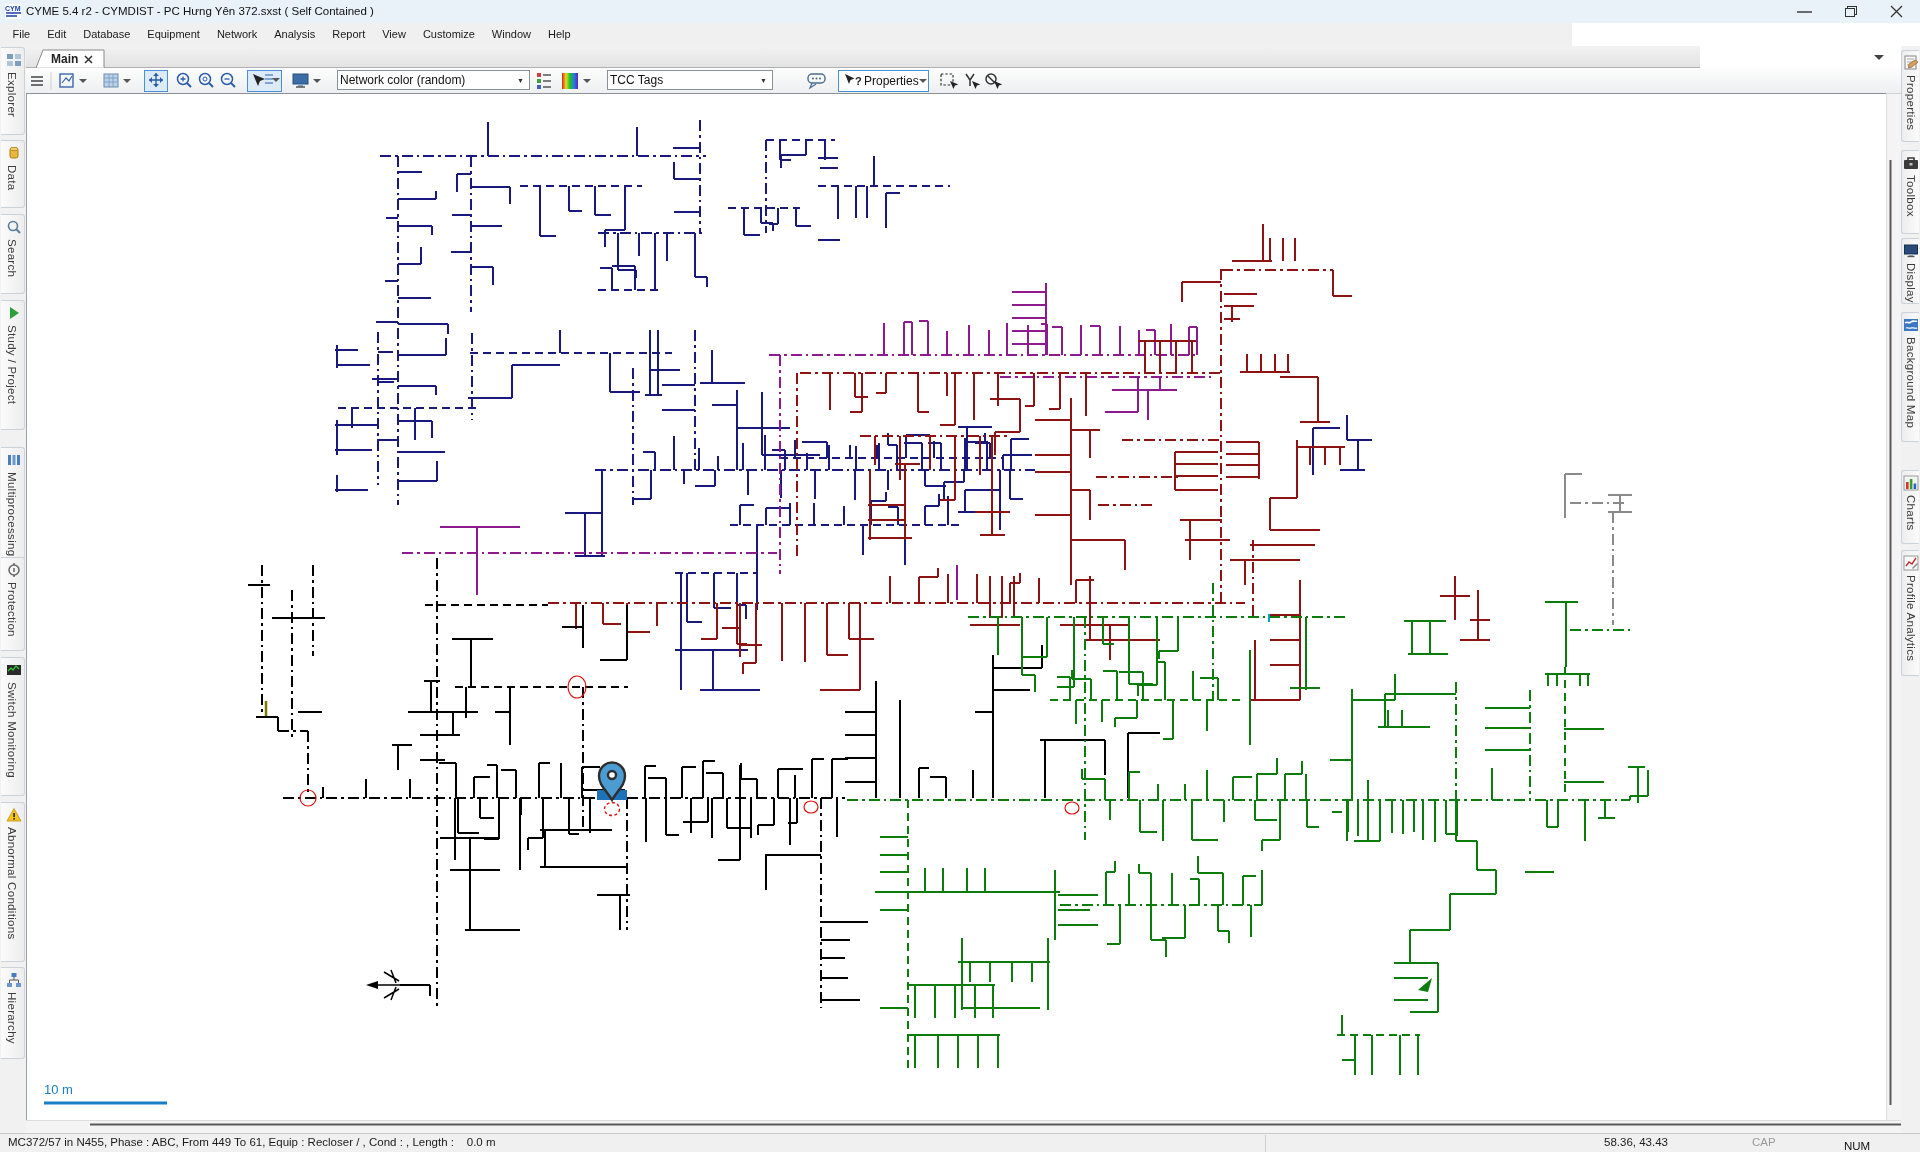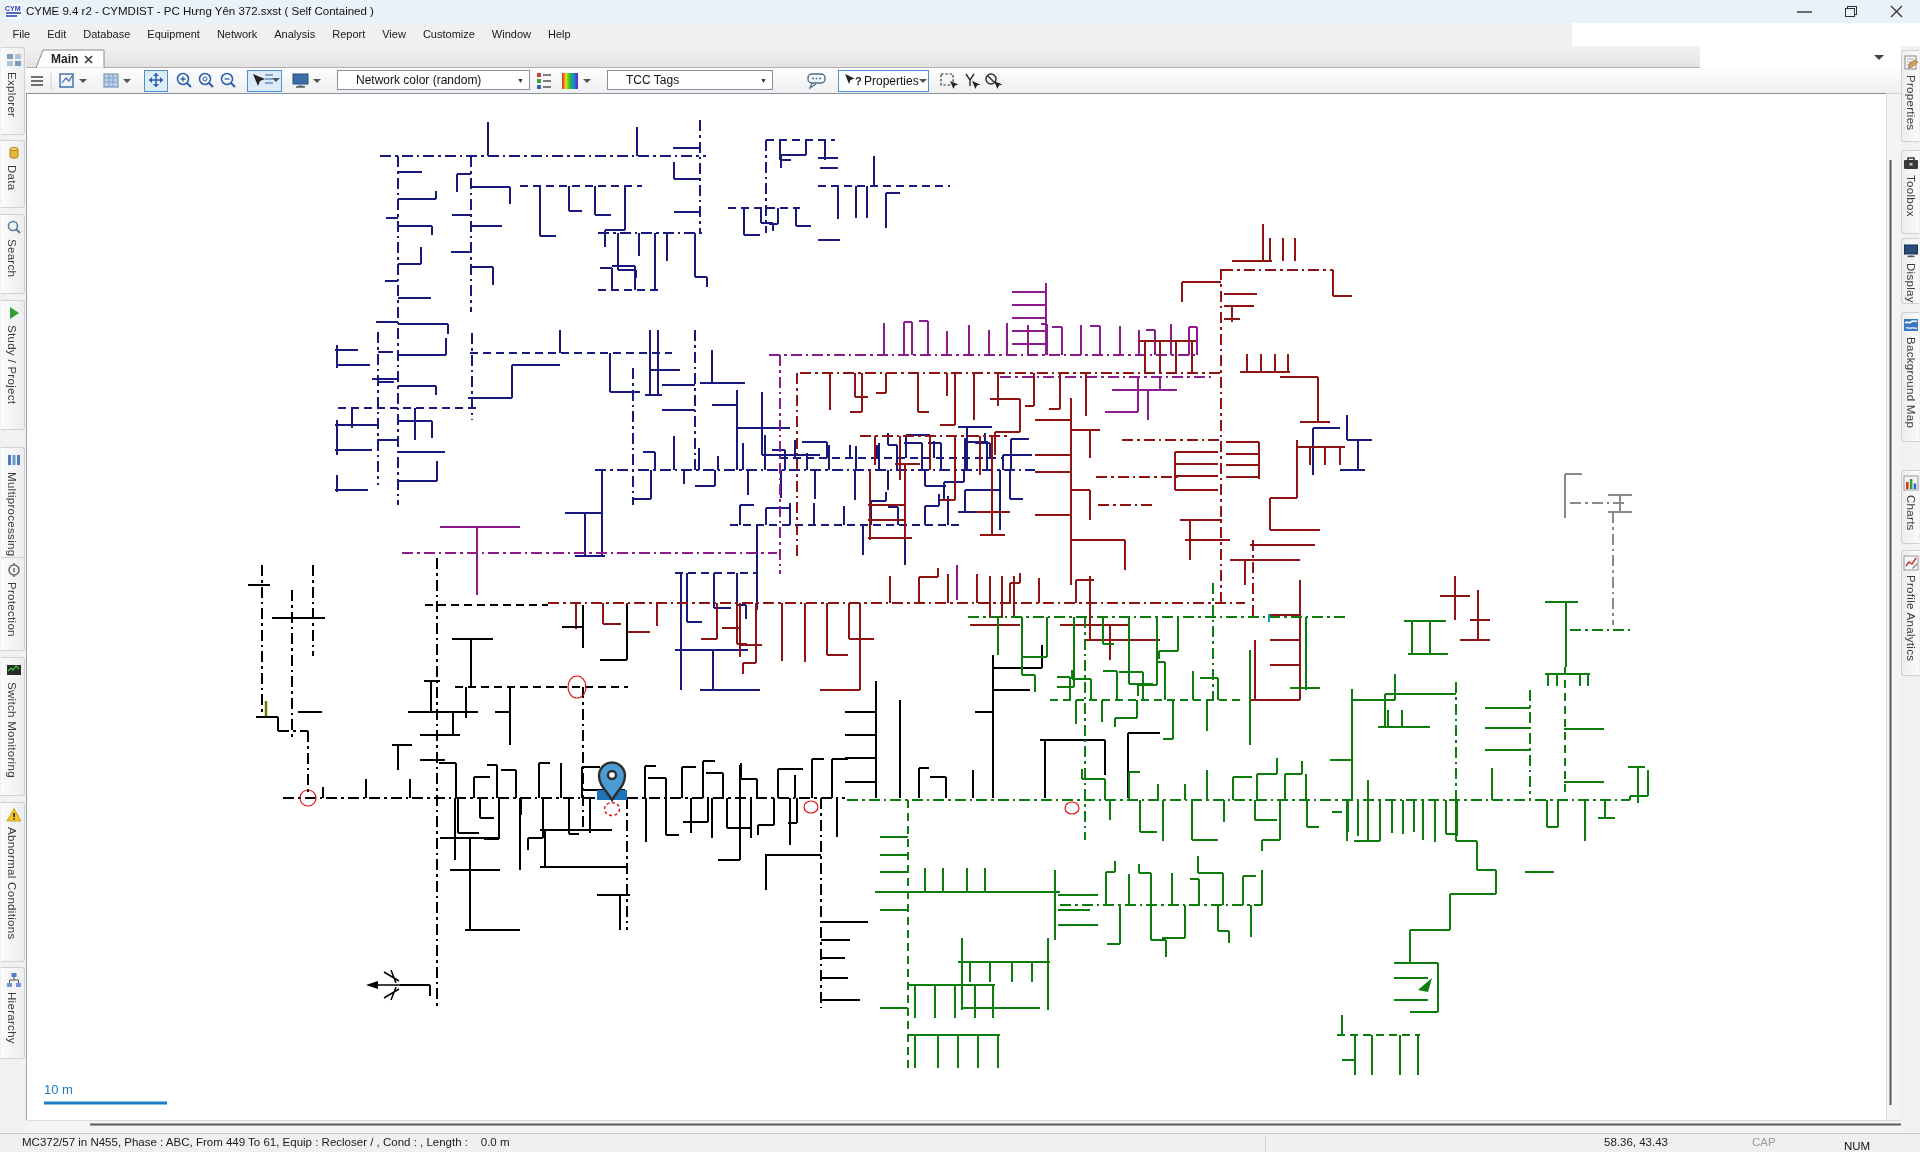--- a/index.html
+++ b/index.html
@@ -2,42 +2,42 @@
 <html><head><meta charset="utf-8"><style>
 *{margin:0;padding:0;box-sizing:border-box}
 html,body{width:1920px;height:1152px;overflow:hidden;font-family:"Liberation Sans",sans-serif;background:#fff}
 .abs{position:absolute}
 #titlebar{left:0;top:0;width:1920px;height:23px;background:#e9f1f9;}
 #titlebar .txt{position:absolute;left:26px;top:0;line-height:23px;font-size:11.5px;color:#111}
 #menubar{left:0;top:23px;width:1572px;height:23px;background:#f0f0f0;font-size:0}
 #menubar span{display:inline-block;padding:0 8.5px;line-height:23px;font-size:11px;color:#1a1a1a}
 #tabrow{left:0;top:46px;width:1700px;height:22px;background:linear-gradient(#f2f2f2,#e3e3e3);border-bottom:1px solid #b0b0b0}
 #toolbar{left:0;top:68px;width:1920px;height:26px;background:linear-gradient(#fdfdfd,#edeff0);border-bottom:1px solid #cfd2d6}
-.combo{position:absolute;top:2px;height:20px;background:#fff;border:1px solid #8a9097;font-size:12px;color:#111;line-height:18px;padding-left:18px}
+.combo{position:absolute;top:2px;height:20px;background:#fff;border:1px solid #8a9097;font-size:12px;color:#111;line-height:18px;padding-left:2px}
 .combo .arr{position:absolute;right:2px;top:1px;width:13px;height:16px;text-align:center;line-height:17px;font-size:7px;color:#333}
 #lsidebar{left:0;top:46px;width:26px;height:1087px;background:#f1f1f1}
 #rsidebar{left:1901px;top:46px;width:19px;height:1087px;background:#f1f1f1}
 .ltab{position:absolute;left:1px;width:24px;background:linear-gradient(90deg,#fbfbfb,#ededed);border:1px solid #ccd2d9;border-left:none;border-radius:0 3px 3px 0}
 .rtab{position:absolute;left:0;width:18px;background:linear-gradient(270deg,#fbfbfb,#ededed);border:1px solid #ccd2d9;border-right:none;border-radius:3px 0 0 3px}
 .vtext{position:absolute;left:5px;writing-mode:vertical-rl;font-size:11.5px;color:#3c3c3c;letter-spacing:0.3px;white-space:nowrap}
 .rtab .vtext{left:3px}
 .ticon{position:absolute;left:5px;width:16px;height:16px}
 .rtab .ticon{left:1px}
 #canvas{left:26px;top:93px;width:1860px;height:1027px;background:#fff;border-top:1px solid #8a8f98;border-left:1px solid #9aa0a6}
 #vscroll{left:1886px;top:94px;width:15px;height:1026px;background:#f4f4f4;border-left:1px solid #dcdcdc}
 #hscroll{left:0;top:1120px;width:1920px;height:13px;background:#f4f4f4;border-top:1px solid #dcdcdc}
 #statusbar{left:0;top:1133px;width:1920px;height:19px;background:#f0f0f0;border-top:1px solid #c9c9c9;font-size:11.5px;color:#1a1a1a}
 </style></head><body>
 <div id="titlebar" class="abs">
 <svg class="abs" style="left:5px;top:4px" width="16" height="15">
       <rect width="17" height="15" fill="#fff"></rect>
       <text x="0" y="7" font-size="7" font-weight="bold" fill="#1a3faa" font-family="Liberation Sans">CYME</text>
       <path d="M1 9h15M1 12h11" stroke="#1a3faa" stroke-width="1.6"></path>
     </svg>
-<div class="txt">CYME 9.4 r2 - CYMDIST - PC Hưng Yên 372.sxst ( Self Contained )</div>
+<div class="txt">CYME 5.4 r2 - CYMDIST - PC Hưng Yên 372.sxst ( Self Contained )</div>
 <svg class="abs" style="left:1797px;top:11px" width="16" height="2">
       <path d="M0 1h15" stroke="#333" stroke-width="1.4"></path>
     </svg>
 <svg class="abs" style="left:1845px;top:6px" width="12" height="11">
       <rect x="2.5" y="0.5" width="9" height="8" fill="none" stroke="#333"></rect>
       <rect x="0.5" y="2.5" width="9" height="8" fill="#e9f1f9" stroke="#333"></rect>
     </svg>
 <svg class="abs" style="left:1890px;top:5px" width="13" height="13">
       <path d="M1 1l11 11M12 1L1 12" stroke="#333" stroke-width="1.3"></path>
     </svg>
@@ -300,18 +300,18 @@
 <div class="rtab" style="top:504px;height:126px">
       <svg class="ticon" style="top:4px" viewBox="0 0 16 16">
         <rect x="1" y="1" width="14" height="14" fill="#f8f8f8" stroke="#999"></rect>
         <path d="M3 11l3-4 3 2 4-6" stroke="#c03030" stroke-width="1.4" fill="none"></path>
         <path d="M9 13l5-5 1 1-5 5z" fill="#888"></path>
       </svg>
       <div class="vtext" style="top:24px">Profile Analytics</div>
     </div>
 </div>
 <div id="statusbar" class="abs">
-<div class="abs" style="left:22px;top:2px">MC372/57 in N455, Phase : ABC, From 449 To 61, Equip : Recloser / , Cond : , Length :&nbsp;&nbsp;&nbsp;&nbsp;0.0 m</div>
+<div class="abs" style="left:8px;top:2px">MC372/57 in N455, Phase : ABC, From 449 To 61, Equip : Recloser / , Cond : , Length :&nbsp;&nbsp;&nbsp;&nbsp;0.0 m</div>
 <div class="abs" style="left:1265px;top:1px;width:1px;height:17px;background:#cfcfcf"></div>
 <div class="abs" style="left:1604px;top:2px">58.36, 43.43</div>
 <div class="abs" style="left:1752px;top:2px;color:#9a9a9a">CAP</div>
 <div class="abs" style="left:1844px;top:6px;color:#111">NUM</div>
 <div class="abs" style="left:1964px;top:2px;color:#9a9a9a">SCRL</div>
 </div>
 </body></html>

